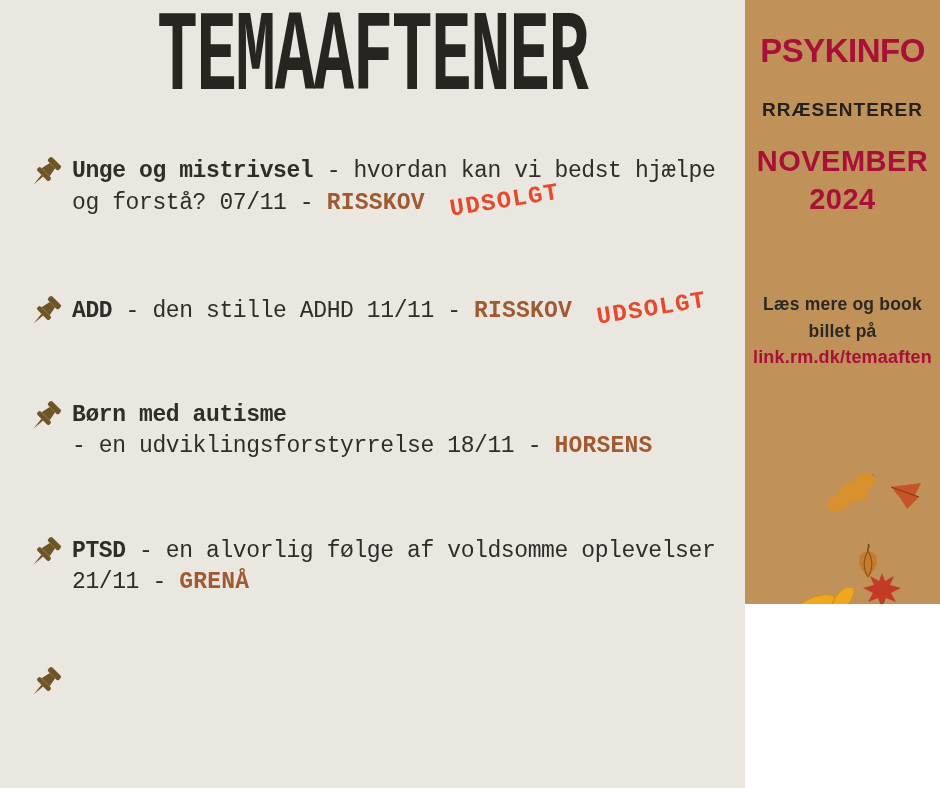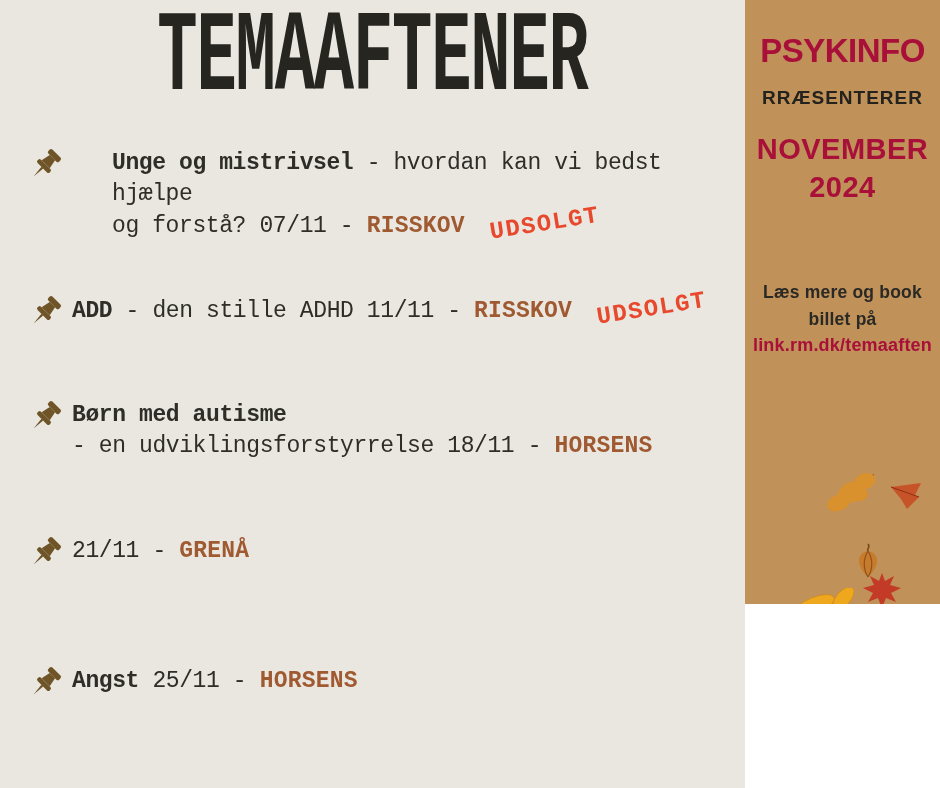--- a/index.html
+++ b/index.html
@@ -22,42 +22,42 @@
   .left-panel{position:relative;width:745px;height:788px;background:var(--background-left);overflow:hidden;font-family:Liberation Mono, monospace;}
   .title{
     position:absolute;top:2px;left:0;width:745px;
     font-size:112px;font-weight:700;line-height:1.0;letter-spacing:-2px;
     color:var(--title-text);text-align:center;
     transform:scale(0.60,1.02);transform-origin:top center;
     white-space:nowrap;
   }
   .events{position:absolute;left:26px;top:0;width:700px;}
   .event{position:absolute;display:flex;align-items:flex-start;}
-  .event:nth-of-type(1){top:148px;gap:40px;}
+  .event:nth-of-type(1){top:156px;}
   .event:nth-of-type(2){top:295px;}
   .event:nth-of-type(3){top:400px;}
   .event:nth-of-type(4){top:536px;}
   .event:nth-of-type(5){top:666px;}
   .pin{flex:0 0 38px;margin-right:8px;margin-top:-2px;}
   .event-text{font-size:23px;line-height:31px;letter-spacing:-0.4px;color:var(--body-text);}
   .seg-bold{font-weight:700;color:var(--body-text);}
   .seg-normal{font-weight:400;}
   .seg-location{font-weight:700;color:var(--location-text);letter-spacing:0.2px;}
   .udsolgt{
     display:inline-block;margin-left:24px;
     font-size:24px;font-weight:800;letter-spacing:1.4px;
     color:var(--sold-out-text);
     transform:rotate(-9deg) translateY(7px);
     transform-origin:left center;
   }
 
   
   .sidebar{position:relative;width:195px;height:604px;background:var(--background-sidebar);overflow:hidden;text-align:center;}
   .brand{margin-top:27px;font-size:33px;font-weight:800;line-height:47px;color:var(--brand-text);letter-spacing:-0.5px;}
-  .presents{margin-top:13px;font-size:19px;font-weight:700;letter-spacing:1px;color:var(--sidebar-dark);}
+  .presents{margin-top:25px;font-size:19px;font-weight:700;letter-spacing:1px;color:var(--sidebar-dark);}
   .month{margin-top:21px;font-size:29px;font-weight:800;line-height:38px;color:var(--brand-text);letter-spacing:0.5px;}
   .info{margin-top:73px;font-size:17.5px;font-weight:600;line-height:27px;color:#2A2925;letter-spacing:0.2px;}
   .link{margin-top:2px;font-size:18px;font-weight:600;color:var(--brand-text);letter-spacing:0.2px;cursor:pointer;}
   .leaf{position:absolute;}
   .oak{left:76px;top:470px;}
   .redfrag{left:144px;top:481px;}
   .physalis{left:108px;top:543px;}
   .maple{left:116px;top:571px;}
   .rowan{left:24px;top:588px;}
   .anise{left:148px;top:641px;}
@@ -124,37 +124,35 @@
     <svg width="38" height="38" viewBox="0 0 40 40" aria-hidden="true">
       <g transform="rotate(45 20 20)" fill="#6E5426">
         <rect x="12" y="3" width="16" height="6" rx="2"></rect>
         <path d="M16 9 L24 9 L26 19 L14 19 Z"></path>
         <rect x="11" y="19" width="18" height="5" rx="2"></rect>
         <path d="M18.7 24 L21.3 24 L20 37 Z"></path>
       </g>
     </svg>
   </span>
 <div class="event-text">
+            <div class="line"><span class="seg-bold">PTSD</span><span class="seg-normal"> - en alvorlig følge af voldsomme oplevelser</span></div>
             <div class="line"><span class="seg-normal">21/11 - </span><span class="seg-location">GRENÅ</span></div>
           </div>
         </div>
         <div class="event">
   <span class="pin">
     <svg width="38" height="38" viewBox="0 0 40 40" aria-hidden="true">
       <g transform="rotate(45 20 20)" fill="#6E5426">
         <rect x="12" y="3" width="16" height="6" rx="2"></rect>
         <path d="M16 9 L24 9 L26 19 L14 19 Z"></path>
         <rect x="11" y="19" width="18" height="5" rx="2"></rect>
         <path d="M18.7 24 L21.3 24 L20 37 Z"></path>
       </g>
     </svg>
   </span>
-<div class="event-text">
-            <div class="line"><span class="seg-bold">Angst</span><span class="seg-normal"> 25/11 - </span><span class="seg-location">HORSENS</span></div>
-          </div>
         </div>
       </div>
   </div>
 
   <aside class="sidebar">
     <div class="brand">
       <div>PSYKINFO</div>
     </div>
     <div class="presents">RRÆSENTERER</div>
     <div class="month">

